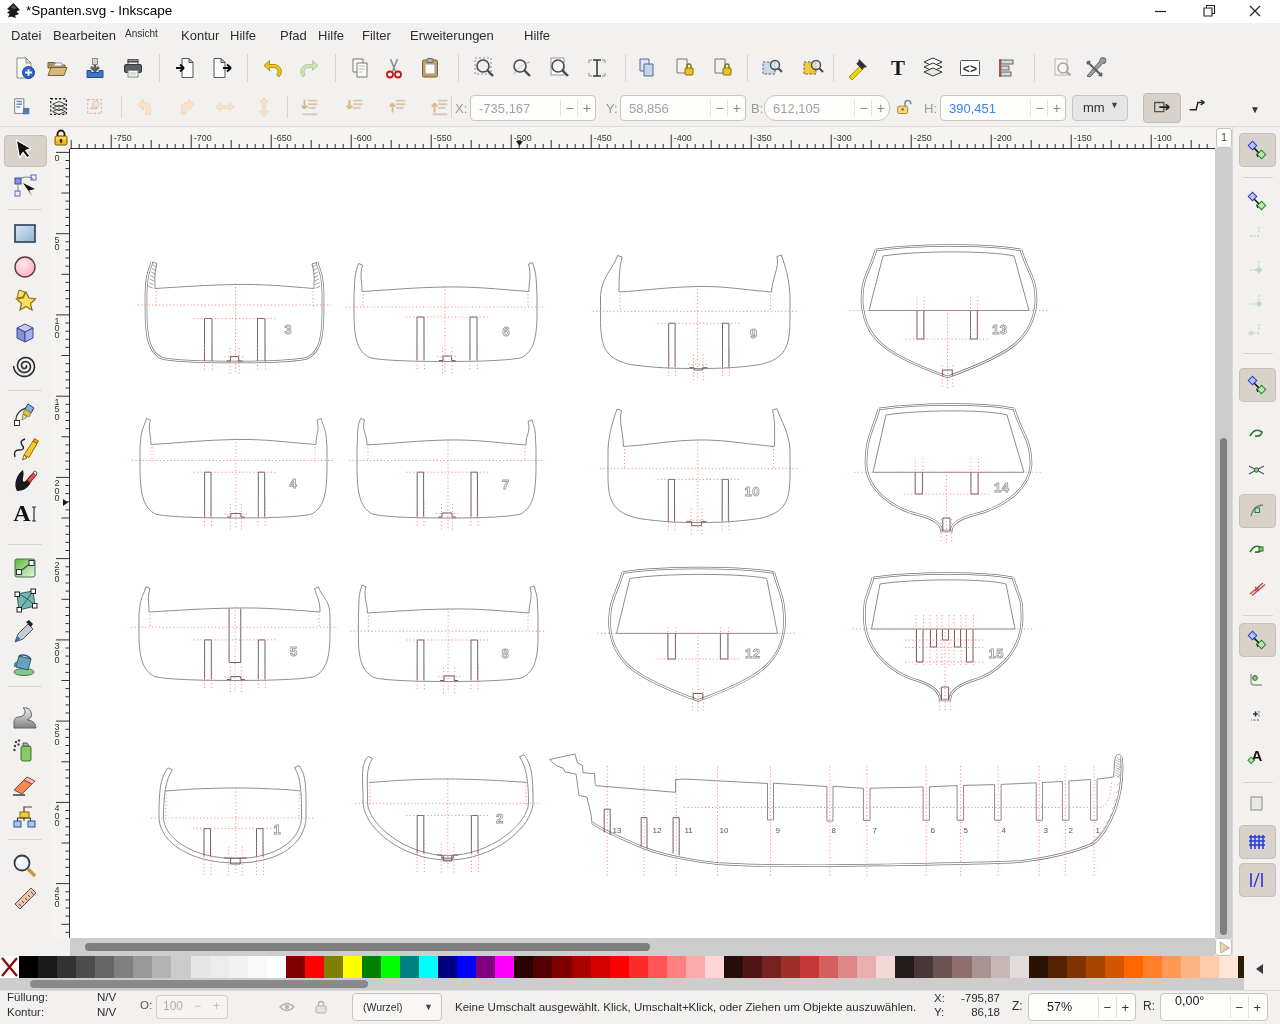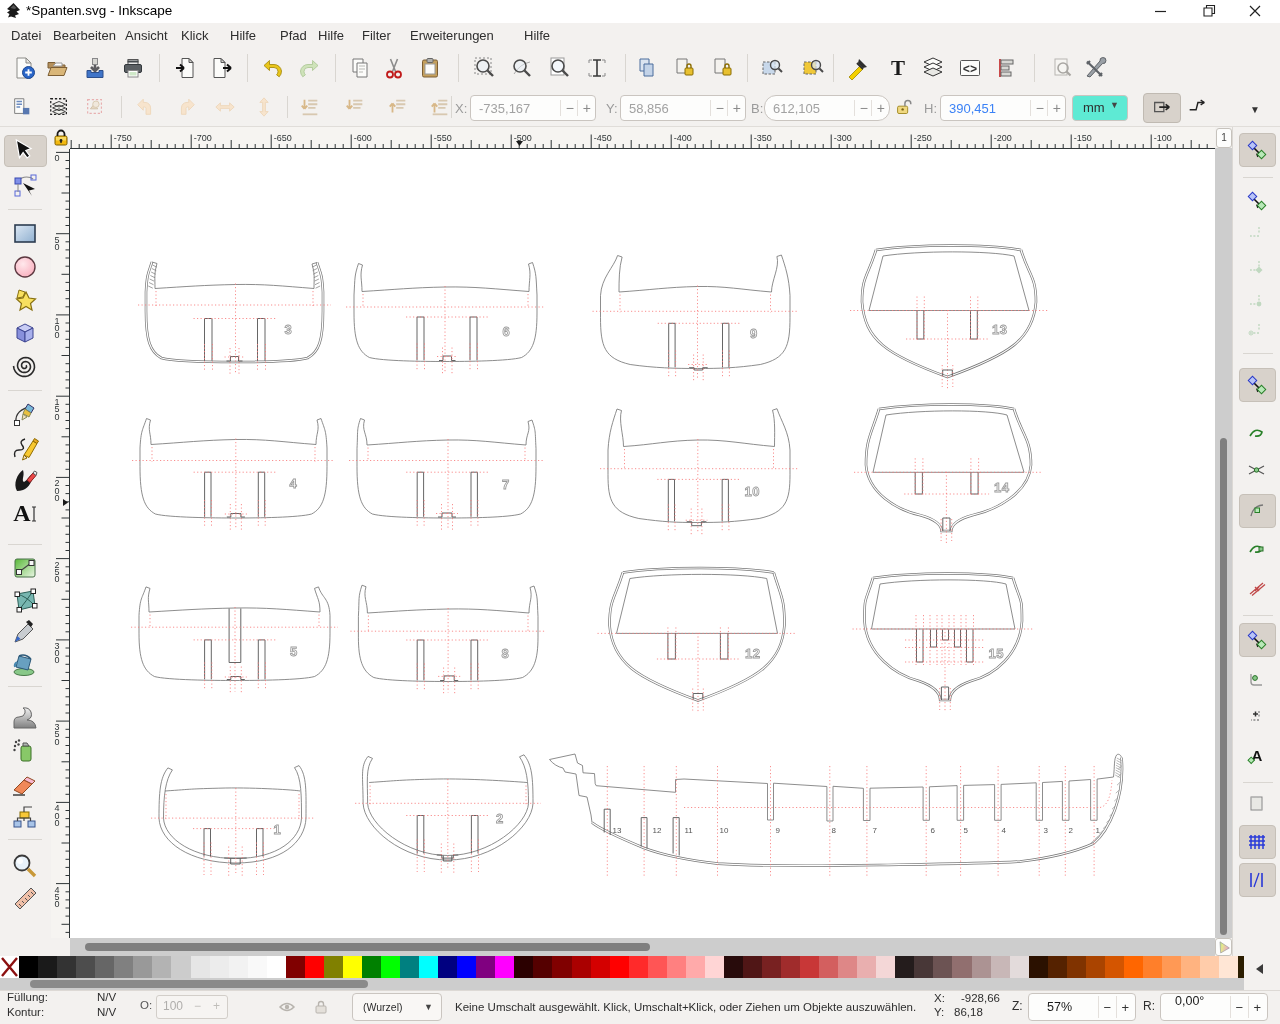--- a/index.html
+++ b/index.html
@@ -9,22 +9,22 @@
     <span style="position:absolute;left:26px;top:3px;font-size:13.5px;color:#000">*Spanten.svg - Inkscape</span>
     <svg width="160" height="23" viewBox="0 0 160 23" style="position:absolute;left:1120px;top:0">
       <path d="M35,11.5 h11" stroke="#222" stroke-width="1.2"></path>
       <path d="M84,8 h8 v8 h-8z M86.5,8 v-2.5 h8 v8 h-2.5" fill="none" stroke="#222" stroke-width="1.1"></path>
       <path d="M130,6 l10,10 M140,6 l-10,10" stroke="#222" stroke-width="1.2"></path>
     </svg>
   </div>
 <div style="position:absolute;left:0;top:23px;width:1280px;height:23px;background:#f3f1ef">
     <span style="position:absolute;left:11px;top:5px;font-size:13px;color:#2e2e2e">Datei</span>
     <span style="position:absolute;left:53px;top:5px;font-size:13px;color:#2e2e2e">Bearbeiten</span>
-    <span style="position:absolute;left:125px;top:5px;font-size:13px;color:#2e2e2e">Ansicht</span>
-    <span style="position:absolute;left:181px;top:5px;font-size:13px;color:#2e2e2e">Klick</span>
+    <span style="position:absolute;left:125px;top:5px;font-size:10px;color:#2e2e2e">Ansicht</span>
+    <span style="position:absolute;left:181px;top:5px;font-size:13px;color:#2e2e2e">Kontur</span>
     <span style="position:absolute;left:230px;top:5px;font-size:13px;color:#2e2e2e">Hilfe</span>
     <span style="position:absolute;left:280px;top:5px;font-size:13px;color:#2e2e2e">Pfad</span>
     <span style="position:absolute;left:318px;top:5px;font-size:13px;color:#2e2e2e">Hilfe</span>
     <span style="position:absolute;left:362px;top:5px;font-size:13px;color:#2e2e2e">Filter</span>
     <span style="position:absolute;left:410px;top:5px;font-size:13px;color:#2e2e2e">Erweiterungen</span>
     <span style="position:absolute;left:524px;top:5px;font-size:13px;color:#2e2e2e">Hilfe</span>
   </div>
 <div style="position:absolute;left:0;top:46px;width:1280px;height:44px;background:#f3f1ef"></div>
 <svg width="24" height="24" viewBox="0 0 24 24" style="position:absolute;left:11.5px;top:56px">
     <path d="M5,2 h9 l5,5 v15 h-14 z" fill="#fcfcfa" stroke="#8a8a86" stroke-width="1"></path>
@@ -243,21 +243,21 @@
     <circle cx="10.5" cy="13.5" r="1.3" fill="#7a6210"></circle>
   </svg>
 <div style="position:absolute;left:924px;top:101px;font-size:13px;color:#9a9a9a">H:</div>
 <div style="position:absolute;left:940px;top:95px;width:126px;height:26px;background:#fdfdfc;border:1px solid #cac5c0;border-radius:4px;box-sizing:border-box">
     <span style="position:absolute;left:8px;top:50%;transform:translateY(-50%);font-size:13px;color:#3b82f6">390,451</span>
     <span style="position:absolute;right:34px;top:4px;bottom:4px;width:1px;background:#e4e0dc"></span>
     <span style="position:absolute;right:17px;top:4px;bottom:4px;width:1px;background:#e4e0dc"></span>
     <span style="position:absolute;right:21px;top:50%;transform:translateY(-50%);font-size:14px;color:#8a8a8a">−</span>
     <span style="position:absolute;right:4px;top:50%;transform:translateY(-50%);font-size:14px;color:#8a8a8a">+</span>
   </div>
-<div style="position:absolute;left:1072px;top:95px;width:56px;height:26px;background:#5eead4;border:1px solid #cac5c0;border-radius:4px;box-sizing:border-box">
+<div style="position:absolute;left:1072px;top:95px;width:56px;height:26px;background:#e5e5e5;border:1px solid #cac5c0;border-radius:4px;box-sizing:border-box">
     <span style="position:absolute;left:10px;top:4px;font-size:13px;color:#2e2e2e">mm</span>
     <span style="position:absolute;right:8px;top:4px;font-size:9px;color:#444">▼</span>
   </div>
 <div style="position:absolute;left:1143px;top:93px;width:38px;height:30px;background:#d8d2cb;border:1px solid #c0bab2;border-radius:4px;box-sizing:border-box"></div>
 <svg width="22" height="22" viewBox="0 0 24 24" style="position:absolute;left:1151px;top:97px">
     <path d="M4,6 h10 v10 h-10z" fill="none" stroke="#555" stroke-width="1.4"></path>
     <path d="M9,11 h11 m0,0 l-4,-3 m4,3 l-4,3" stroke="#222" stroke-width="1.8" fill="none"></path>
   </svg>
 <svg width="22" height="22" viewBox="0 0 24 24" style="position:absolute;left:1186px;top:97px">
     <path d="M4,14 h7 l2,-8 h7" fill="none" stroke="#222" stroke-width="1.6"></path>
@@ -1270,23 +1270,23 @@
 <svg width="18" height="18" viewBox="0 0 18 18" style="position:absolute;left:312px;top:998px">
     <rect x="4" y="8" width="10" height="7" rx="1" fill="#e4e0da" stroke="#b8b4ae"></rect>
     <path d="M6.5,8 v-2 a2.5,2.5 0 0 1 5,0 v2" fill="none" stroke="#b8b4ae" stroke-width="1.4"></path>
   </svg>
 <div style="position:absolute;left:352px;top:993px;width:90px;height:28px;background:#f9f7f5;border:1px solid #cac5c0;border-radius:4px;box-sizing:border-box">
     <span style="position:absolute;left:10px;top:7px;font-size:10.5px;color:#2e2e2e">(Wurzel)</span>
     <span style="position:absolute;right:8px;top:8px;font-size:9px;color:#444">▼</span>
   </div>
 <div style="position:absolute;left:455px;top:1001px;font-size:11.5px;color:#2e2e2e">Keine Umschalt ausgewählt. Klick, Umschalt+Klick, oder Ziehen um Objekte auszuwählen.</div>
 <div style="position:absolute;left:934px;top:992px;font-size:11.5px;color:#2e2e2e">X:</div>
-<div style="position:absolute;left:954px;top:992px;width:46px;text-align:right;font-size:11.5px;color:#2e2e2e">-928,66</div>
+<div style="position:absolute;left:954px;top:992px;width:46px;text-align:right;font-size:11.5px;color:#2e2e2e">-795,87</div>
 <div style="position:absolute;left:934px;top:1006px;font-size:11.5px;color:#2e2e2e">Y:</div>
-<div style="position:absolute;left:954px;top:1006px;width:46px;text-align:left;font-size:11.5px;color:#2e2e2e">86,18</div>
+<div style="position:absolute;left:954px;top:1006px;width:46px;text-align:right;font-size:11.5px;color:#2e2e2e">86,18</div>
 <div style="position:absolute;left:1012px;top:999px;font-size:12px;color:#2e2e2e">Z:</div>
 <div style="position:absolute;left:1028px;top:993px;width:108px;height:28px;background:#fdfdfc;border:1px solid #cac5c0;border-radius:4px;box-sizing:border-box">
     <span style="position:absolute;left:18px;top:6px;font-size:12.5px;color:#1a1a1a">57%</span>
     <span style="position:absolute;right:36px;top:2px;bottom:2px;width:1px;background:#e4e0dc"></span>
     <span style="position:absolute;right:18px;top:2px;bottom:2px;width:1px;background:#e4e0dc"></span>
     <span style="position:absolute;right:24px;top:6px;font-size:13px;color:#333">−</span>
     <span style="position:absolute;right:6px;top:6px;font-size:13px;color:#333">+</span>
   </div>
 <div style="position:absolute;left:1143px;top:999px;font-size:12px;color:#2e2e2e">R:</div>
 <div style="position:absolute;left:1160px;top:993px;width:108px;height:28px;background:#fdfdfc;border:1px solid #cac5c0;border-radius:4px;box-sizing:border-box">

